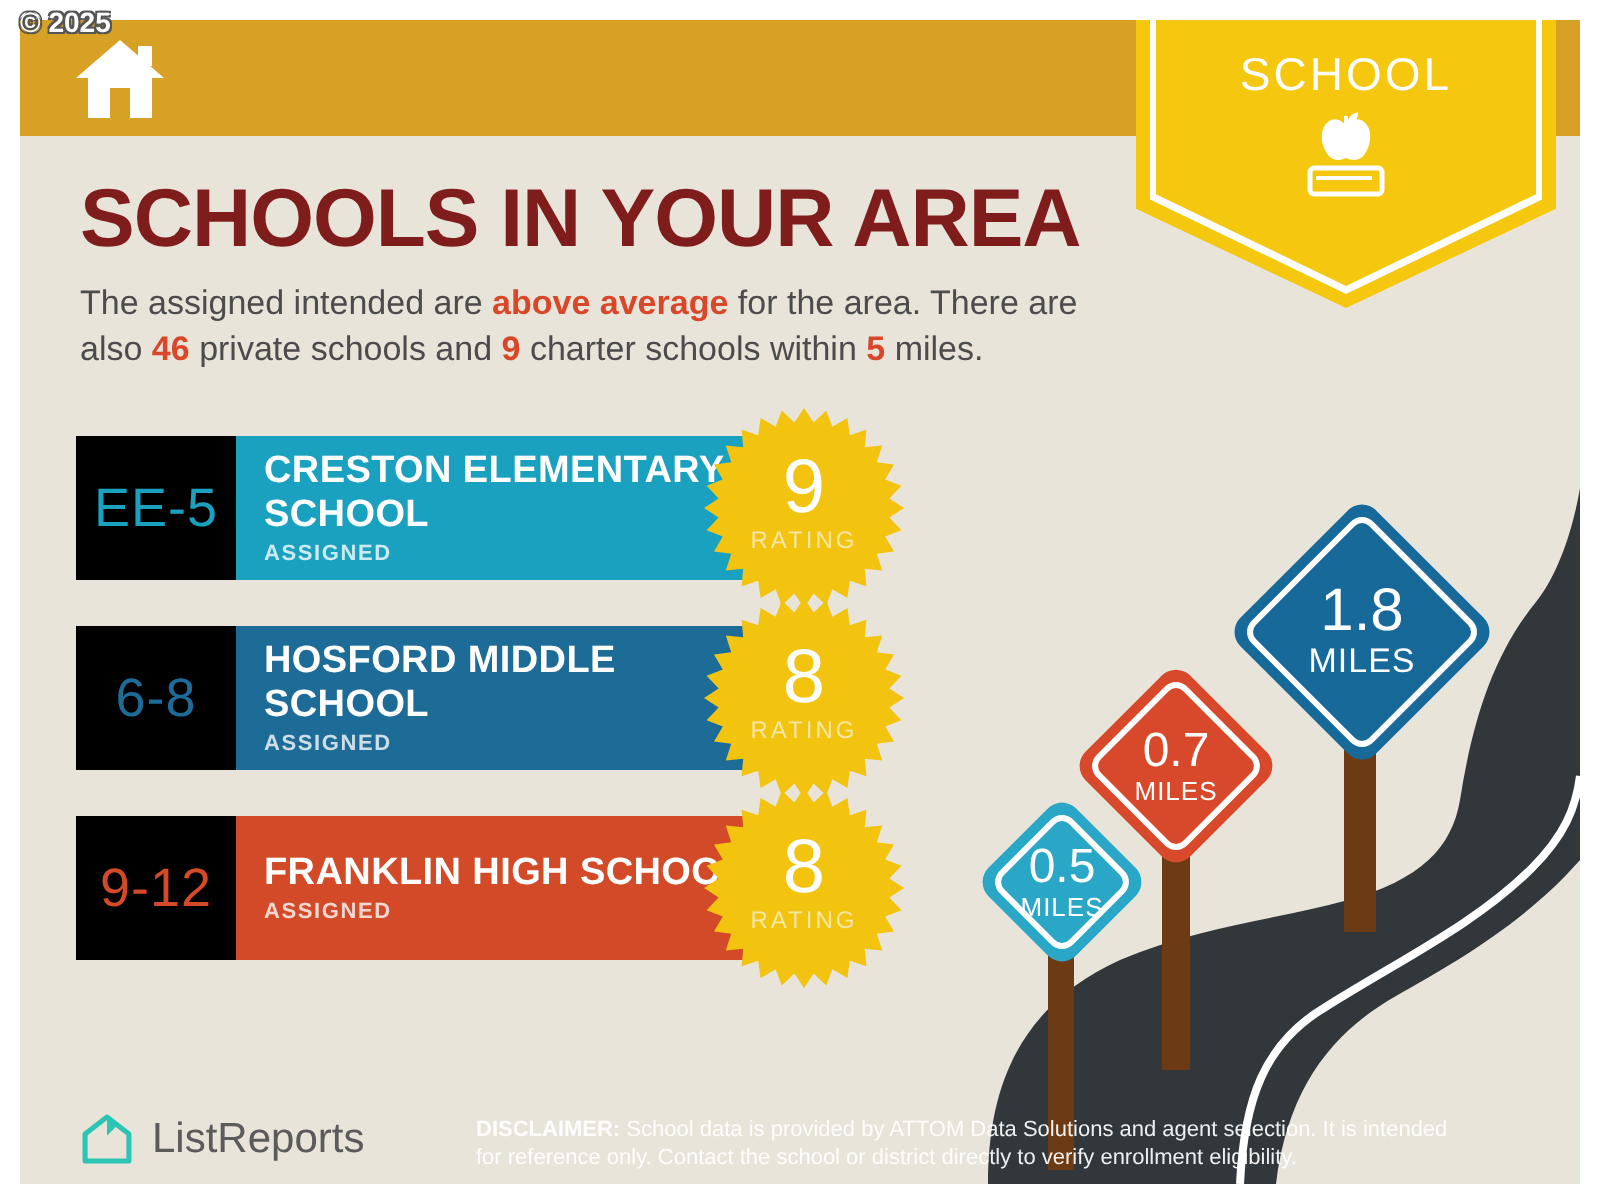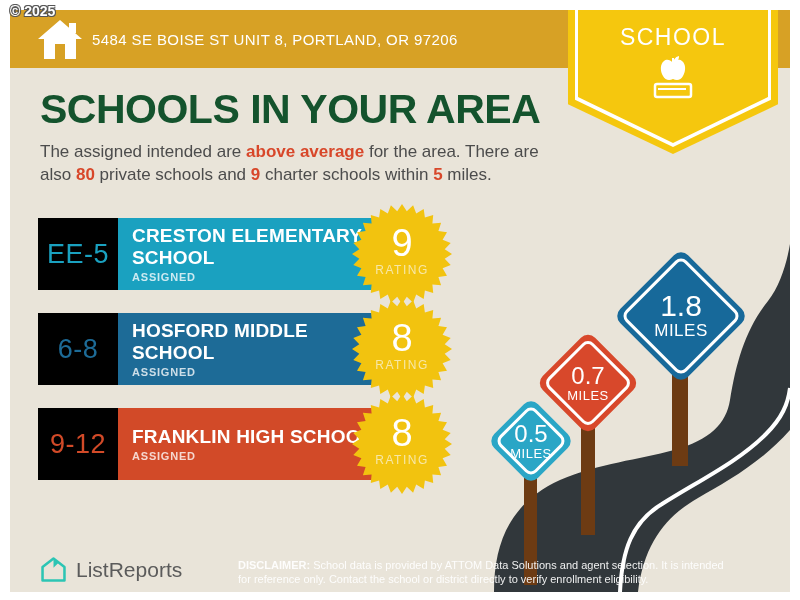--- a/index.html
+++ b/index.html
@@ -75,41 +75,40 @@
   <div class="copyright">© 2025</div>
 
   <div class="canvas" style="background-color: rgb(233, 228, 217);">
 
     <div class="topbar" style="background-color: rgb(215, 161, 37);">
       <svg class="home-icon" viewBox="0 0 48 44">
         <rect x="33" y="6" width="7" height="10" fill="#fff"></rect>
         <path d="M24 3 L46 22 L40 22 L40 42 L8 42 L8 22 L2 22 Z" fill="#fff"></path>
         <rect x="19" y="27" width="10" height="15" fill="#d7a125"></rect>
       </svg>
-      <div class="address">5484 SE BOISE ST UNIT 8, PORTLAND, OR 97206</div>
     </div>
 
     <div class="ribbon">
       <div class="rib-layer rib-bg" style="background-color: rgb(245, 199, 14);"></div>
       <div class="rib-layer rib-line"></div>
       <div class="rib-layer rib-core" style="background-color: rgb(245, 199, 14);"></div>
       <div class="rib-content">
         <div class="rib-l1">SCHOOL</div>
         <svg class="apple-book-icon" width="62" height="50" viewBox="0 0 62 50">
           <path d="M31 8 C34 4 38 4 40 6 C44 9 44 16 41 21 C39 25 35 26 31 24 C27 26 23 25 21 21 C18 16 18 9 22 6 C24 4 28 4 31 8 Z" fill="#fff"></path>
           <path d="M31 9 C31 5 33 2 37 1 C37 5 35 8 31 9 Z" fill="#fff"></path>
           <rect x="30" y="3" width="2" height="6" fill="#fff"></rect>
           <rect x="13" y="29" width="36" height="13" rx="2" fill="none" stroke="#fff" stroke-width="2.5"></rect>
           <line x1="16" y1="34" x2="44" y2="34" stroke="#fff" stroke-width="2"></line>
         </svg>
       </div>
     </div>
 
-    <div class="title" style="color: #14532d; text-align: center;">SCHOOLS IN YOUR AREA</div>
-    <div class="subtitle"><span>The assigned intended are </span><span class="accent">above average</span><span> for the area. There are also </span><span class="accent">80</span><span> private schools and </span><span class="accent">9</span><span> charter schools within </span><span class="accent">5</span><span> miles.</span></div>
+    <div class="title" style="color: #7f1d1d; text-align: center;">SCHOOLS IN YOUR AREA</div>
+    <div class="subtitle"><span>The assigned intended are </span><span class="accent">above average</span><span> for the area. There are also </span><span class="accent">46</span><span> private schools and </span><span class="accent">9</span><span> charter schools within </span><span class="accent">5</span><span> miles.</span></div>
 
     <svg class="road-svg" width="780" height="582" viewBox="0 0 780 582">
       <path fill="#31373b" d="
         M 484 582
         C 484 530 502 492 550 470
         C 590 453 628 450 664 440
         C 700 430 716 414 720 390
         C 726 352 736 318 758 291
         C 770 276 777 252 780 234
         L 780 420

